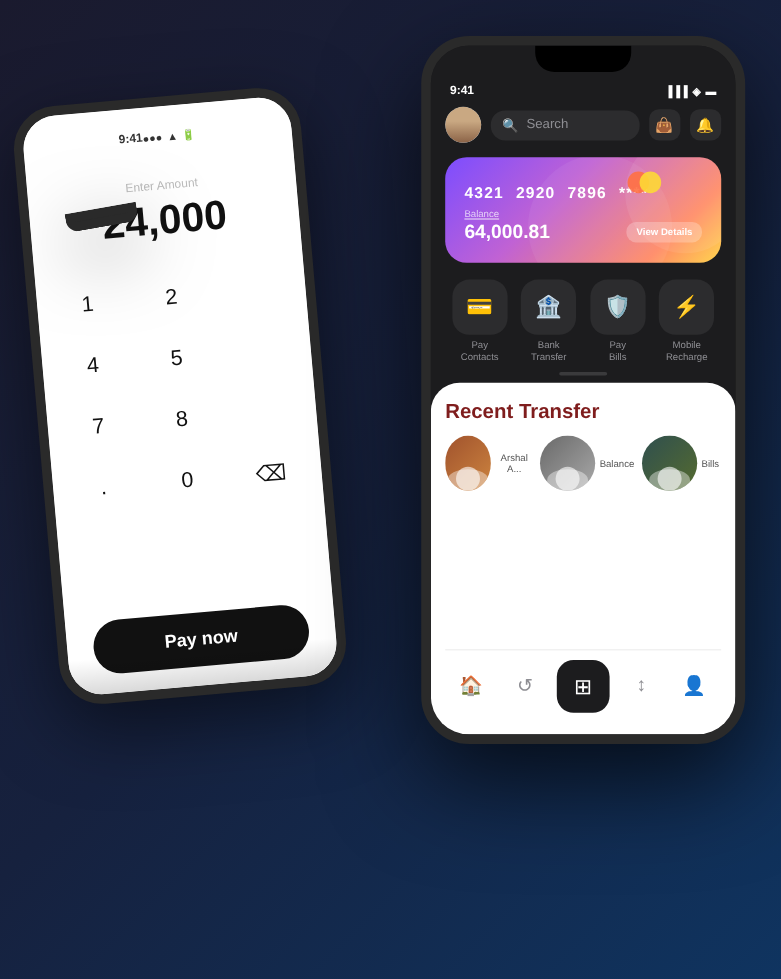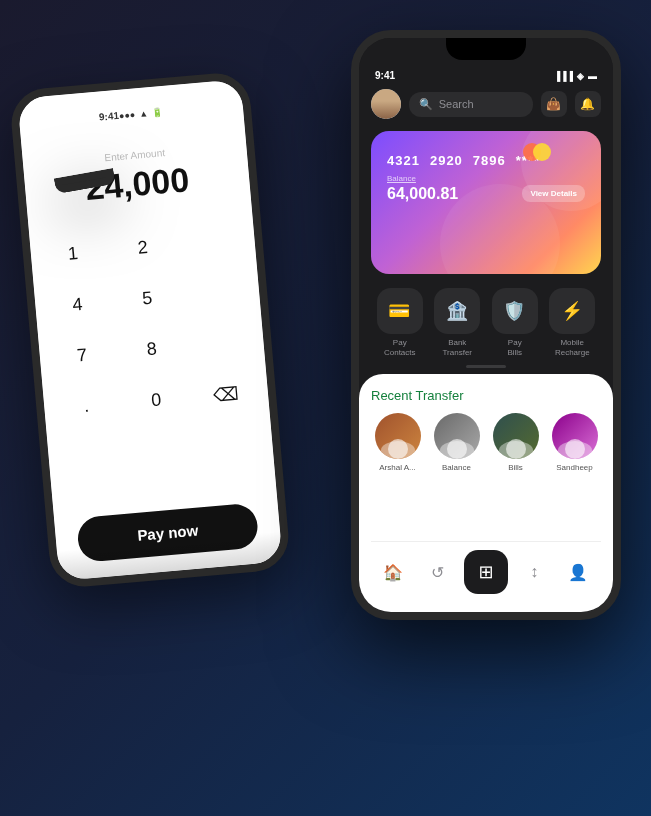--- a/index.html
+++ b/index.html
@@ -173,21 +173,21 @@
       align-items: center;
       justify-content: center;
       color: #fff;
       font-size: 12px;
       cursor: pointer;
     }
 
     
     .credit-card {
       margin: 4px 12px 8px;
-      height: 143px;
+      height: 88px;
       border-radius: 18px;
       background: linear-gradient(135deg, #7c4dff 0%, #c062d4 40%, #ff8a65 80%, #ffd54f 100%);
       padding: 14px 16px;
       position: relative;
       flex-shrink: 0;
       overflow: hidden;
     }
     .card-dots-deco {
       position: absolute;
       top: -20px;
@@ -312,34 +312,34 @@
     .recent-section {
       flex: 1;
       background: #fff;
       border-radius: 24px 24px 0 0;
       padding: 14px 12px 8px;
       overflow: hidden;
       display: flex;
       flex-direction: column;
     }
     .recent-title {
-      color: #15803d;
-      font-size: 13px;
-      font-weight: 400;
+      color: #7f1d1d;
+      font-size: 17px;
+      font-weight: 700;
       margin-bottom: 10px;
     }
     .contacts-grid {
       display: grid;
       grid-template-columns: repeat(4, 1fr);
       gap: 6px;
       overflow: hidden;
     }
     .contact-item {
       display: flex;
-      flex-direction: column;
+      flex-direction: row;
       align-items: center;
       gap: 4px;
       cursor: pointer;
     }
     .contact-avatar {
       width: 46px;
       height: 46px;
       border-radius: 50%;
       overflow: hidden;
       background: #ddd;

